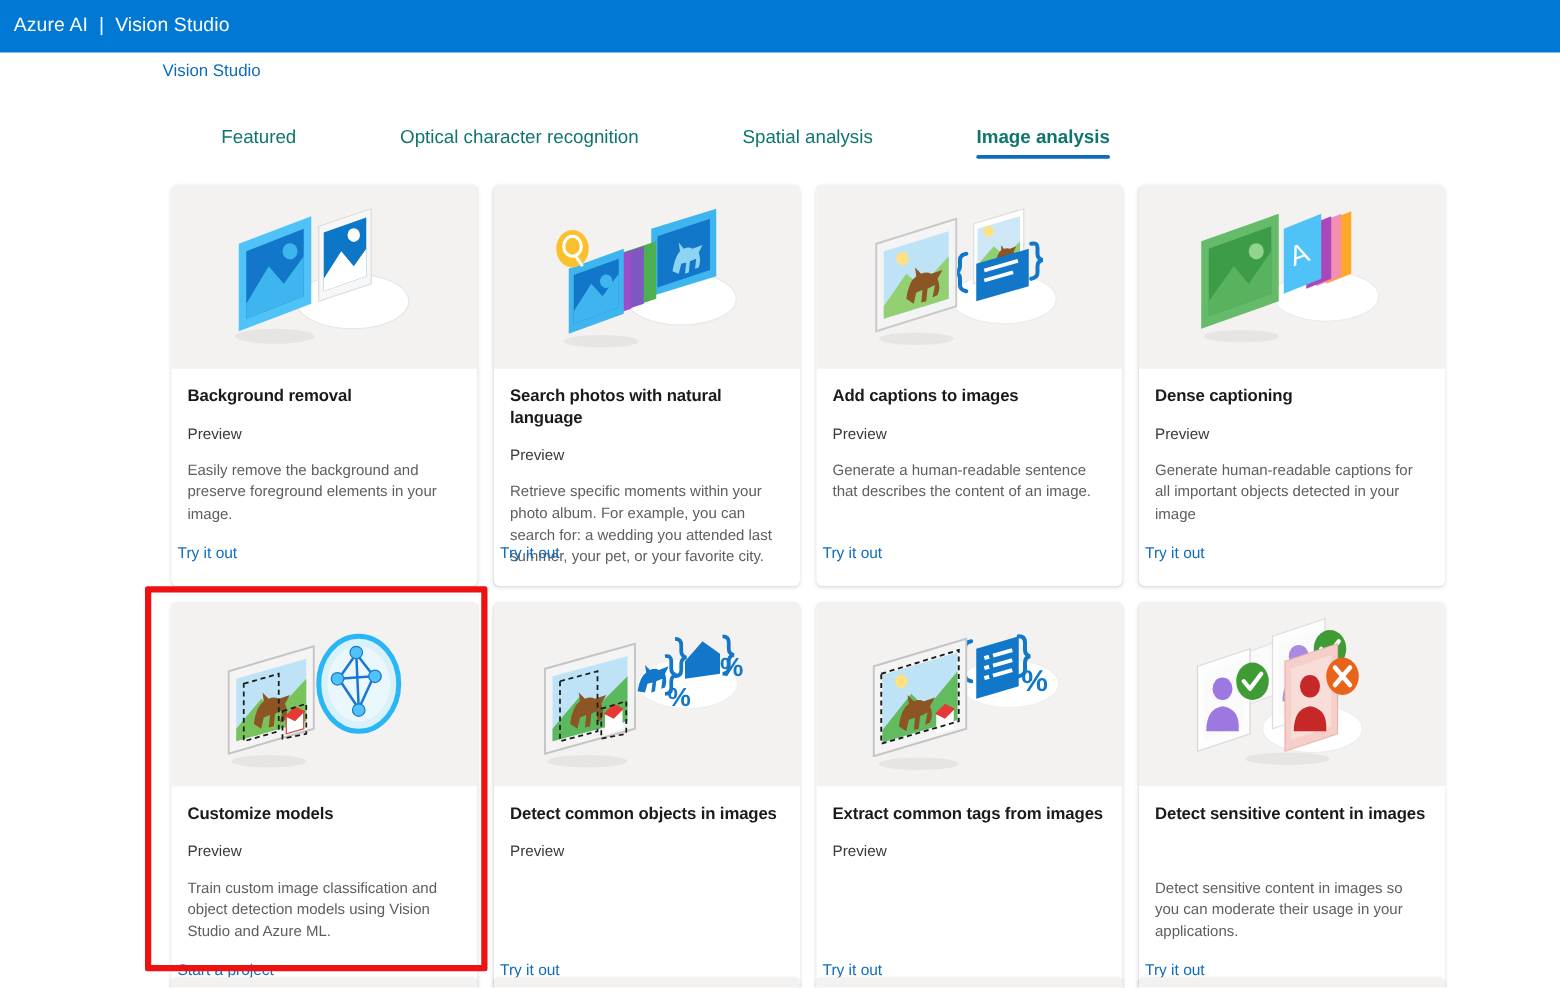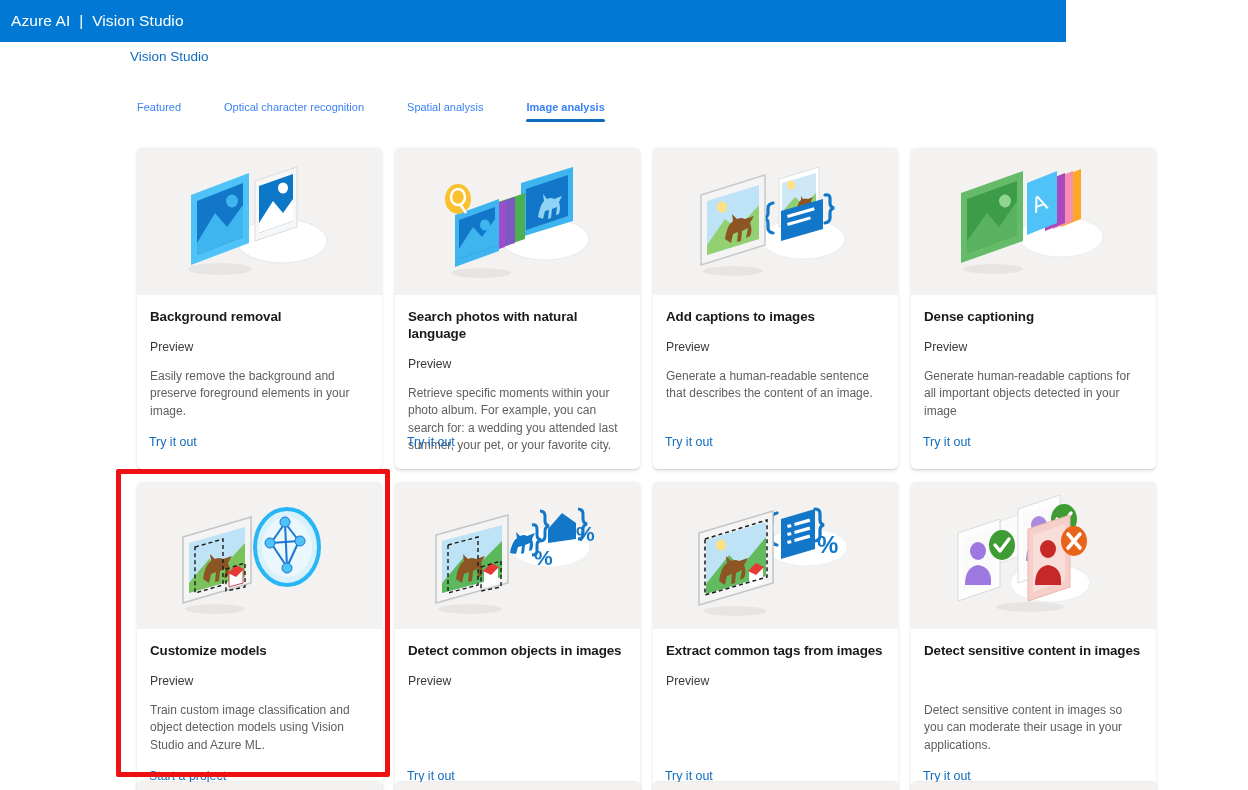--- a/index.html
+++ b/index.html
@@ -7,21 +7,21 @@
     width: 1248px; height: 790px;
     background: #ffffff;
     font-family: "Liberation Sans", sans-serif;
     overflow: hidden;
   }
   body { position: relative; }
 
   
   .topbar {
     position: absolute; left: 0; top: 0;
-    width: 1066px; height: 42px;
+    width: 1248px; height: 42px;
     background: #0078d4;
     display: flex; align-items: center;
     padding-left: 11px;
   }
   .topbar-title {
     color: #ffffff;
     font-size: 15.5px;
     letter-spacing: .1px;
     white-space: pre;
   }
@@ -33,27 +33,28 @@
     color: #0f6cbd;
     cursor: pointer;
   }
 
   
   .tabs {
     position: absolute; left: 137px; top: 101px;
     display: flex; align-items: flex-start;
   }
   .tab {
-    font-size: 11px;
-    color: #3b82f6;
+    font-size: 15px;
+    color: #0f766e;
     padding: 0 0 9px 0;
     margin-right: 43px;
     cursor: pointer;
     position: relative;
     white-space: nowrap;
+    margin-left: 40px;
   }
   .tab:last-child { margin-right: 0; }
   .tab.active { font-weight: bold; }
   .tab.active::after {
     content: "";
     position: absolute;
     left: 0; right: 0; bottom: 0;
     height: 3px;
     background: #0f6cbd;
     border-radius: 2px;
@@ -106,21 +107,21 @@
   }
   .card-sub.empty { visibility: hidden; }
   .card-desc {
     font-size: 12px;
     color: #605e5c;
     line-height: 1.47;
     margin-top: 13px;
   }
   .card-link {
     position: absolute;
-    left: 12px; bottom: 20px;
+    left: 5px; bottom: 20px;
     font-size: 12.4px;
     color: #0f6cbd;
     cursor: pointer;
   }
 
   
   .redbox {
     position: absolute;
     left: 116px; top: 469px;
     width: 274px; height: 308px;

